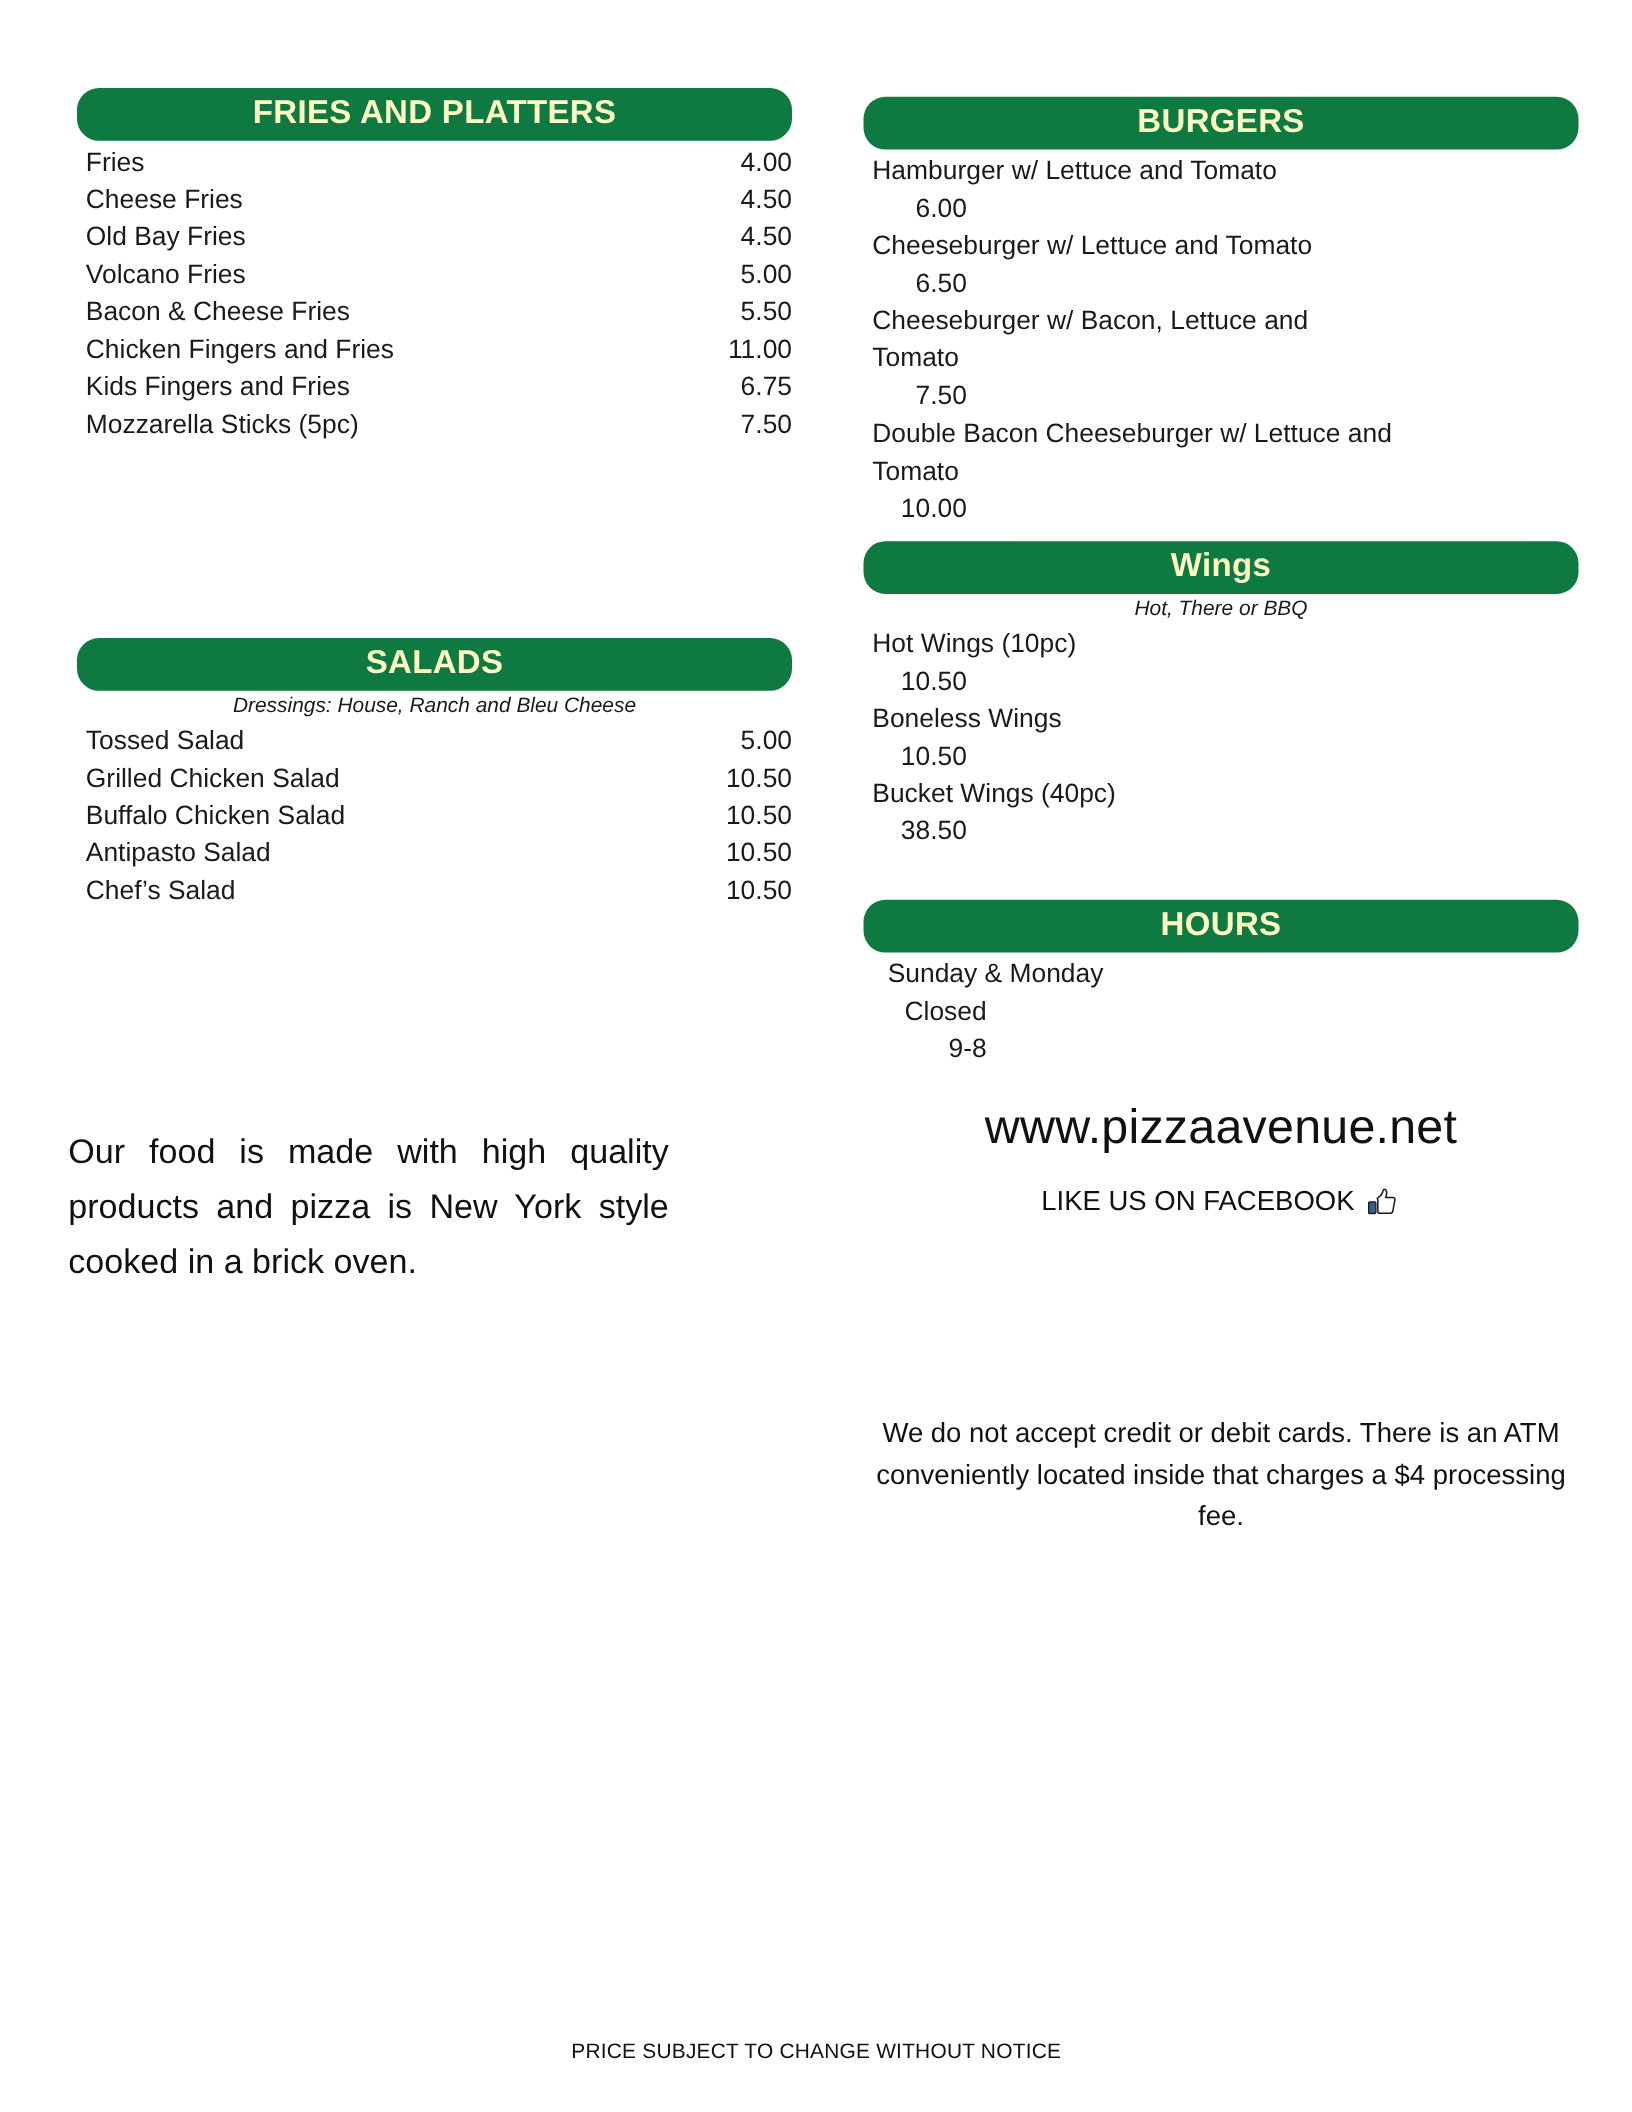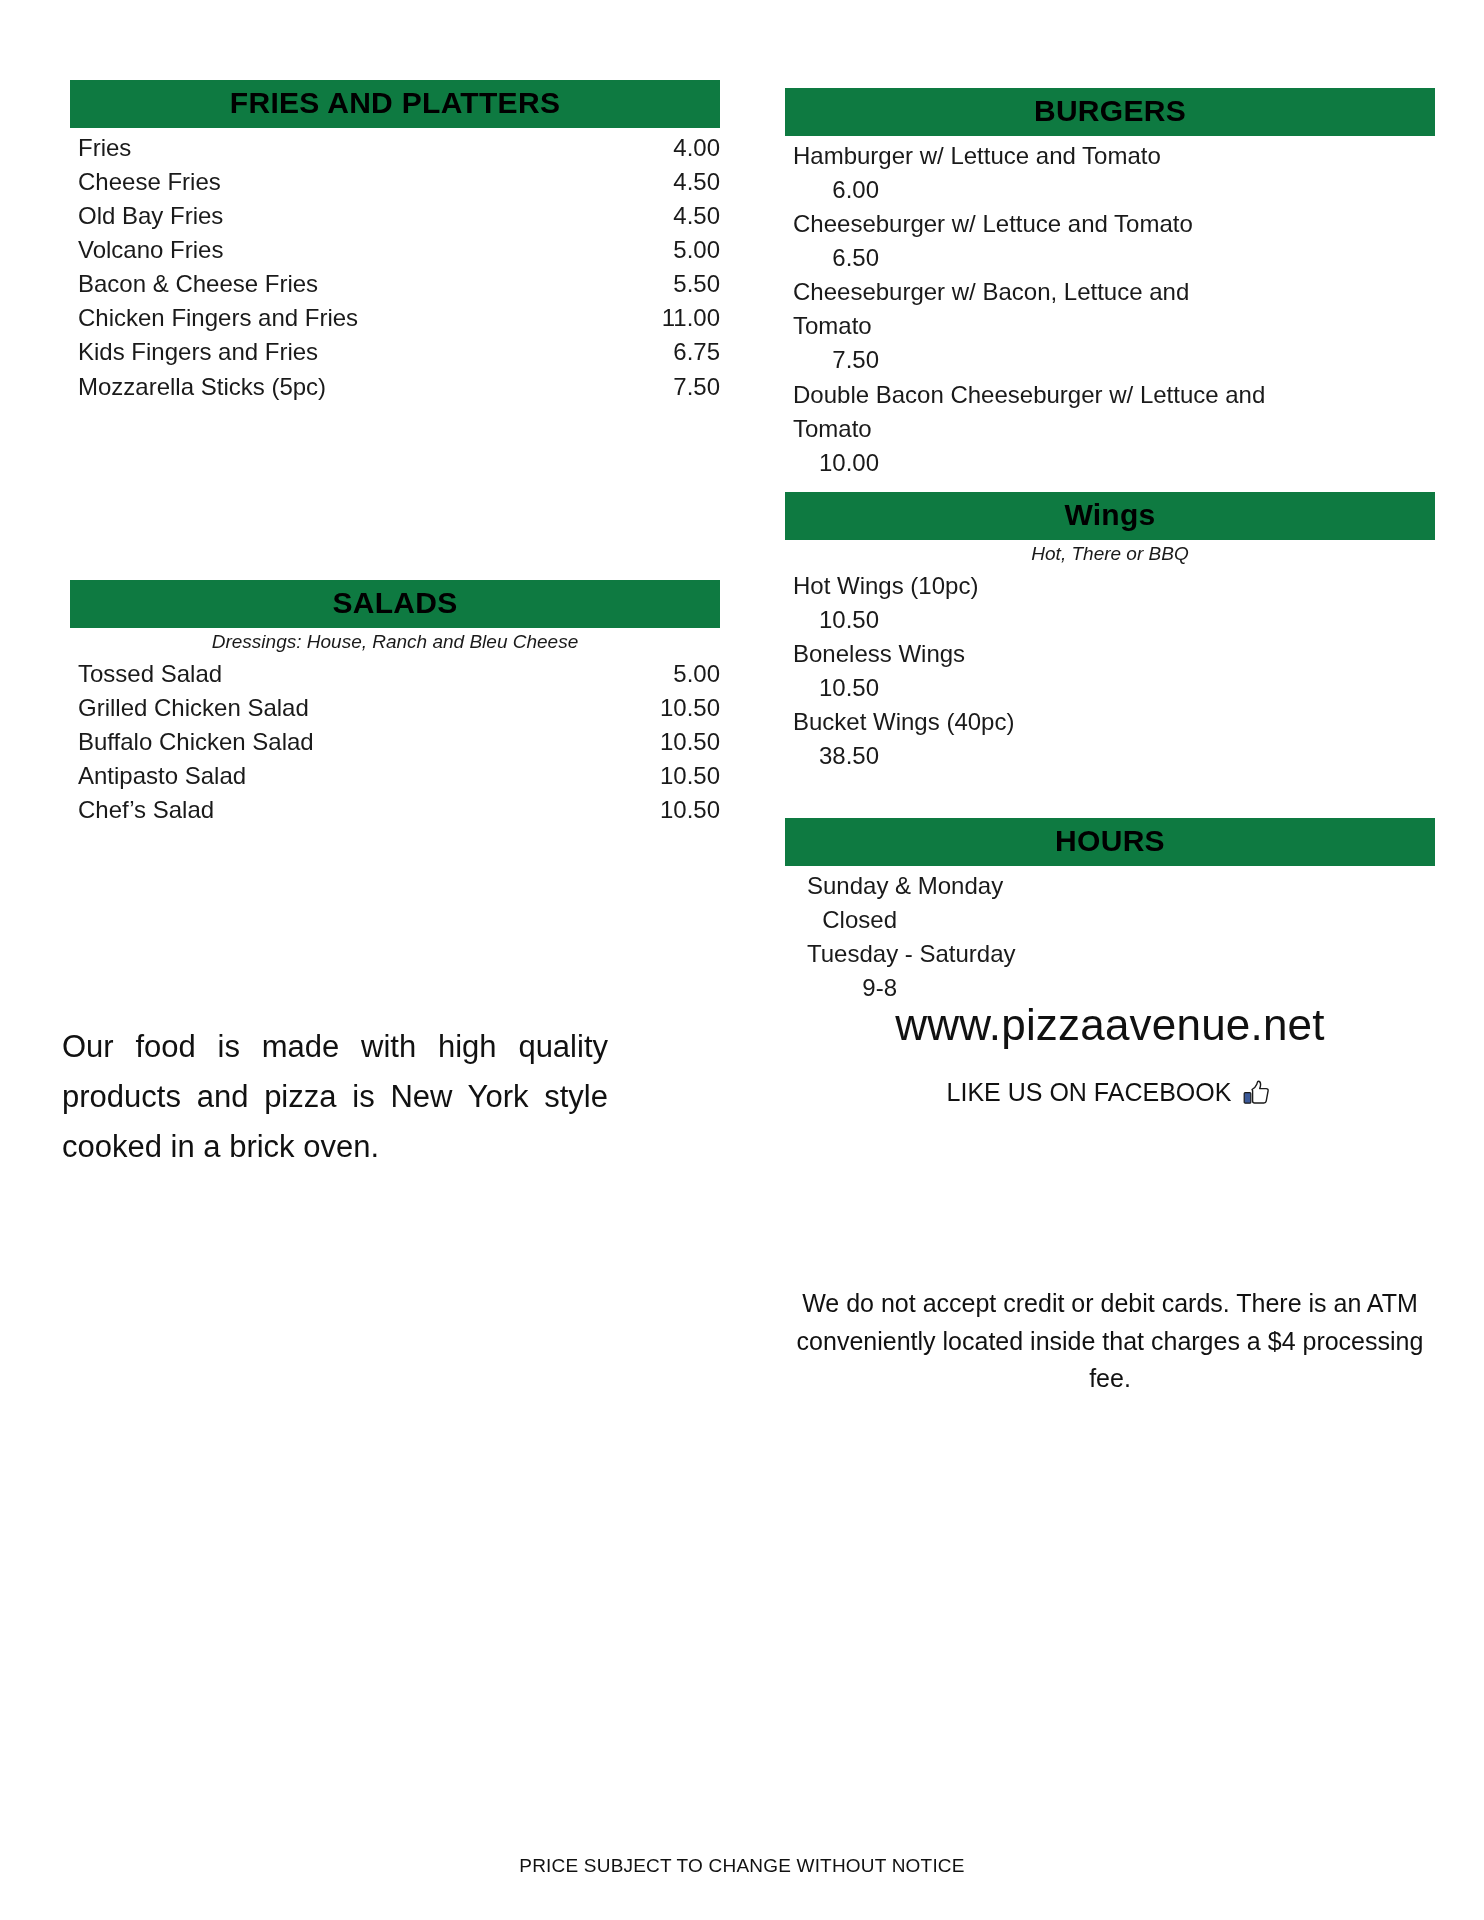--- a/index.html
+++ b/index.html
@@ -28,27 +28,28 @@
     width: 650px;
   }
   .col-right {
     position: absolute;
     left: 785px;
     top: 88px;
     width: 650px;
   }
   .section-header {
     background: #0e7a41;
-    color: #000000;
+    color: #fef9c3;
     text-align: center;
     font-weight: bold;
     font-size: 30px;
     letter-spacing: 0.3px;
     padding: 8px 0 10px 0;
     line-height: 1.0;
+    border-radius: 20px;
   }
   .section-sub {
     text-align: center;
     font-style: italic;
     font-size: 19px;
     padding: 3px 0 1px 0;
     color: #1a1a1a;
   }
   .items {
     padding-top: 3px;
@@ -268,21 +269,20 @@
     </div>
 
     <div class="block-hours hours">
       <div class="section-header">HOURS</div>
       <div class="items">
         <div class="row">
           <span class="name">Sunday &amp; Monday</span>
           <span class="price">Closed</span>
         </div>
         <div class="row">
-          <span class="name">Tuesday - Saturday</span>
           <span class="price">9-8</span>
         </div>
       </div>
     </div>
 
   </div>
 
   <div class="blurb">Our food is made with high quality products and pizza is New York style cooked in a brick oven.</div>
 
   <div class="web">www.pizzaavenue.net</div>

